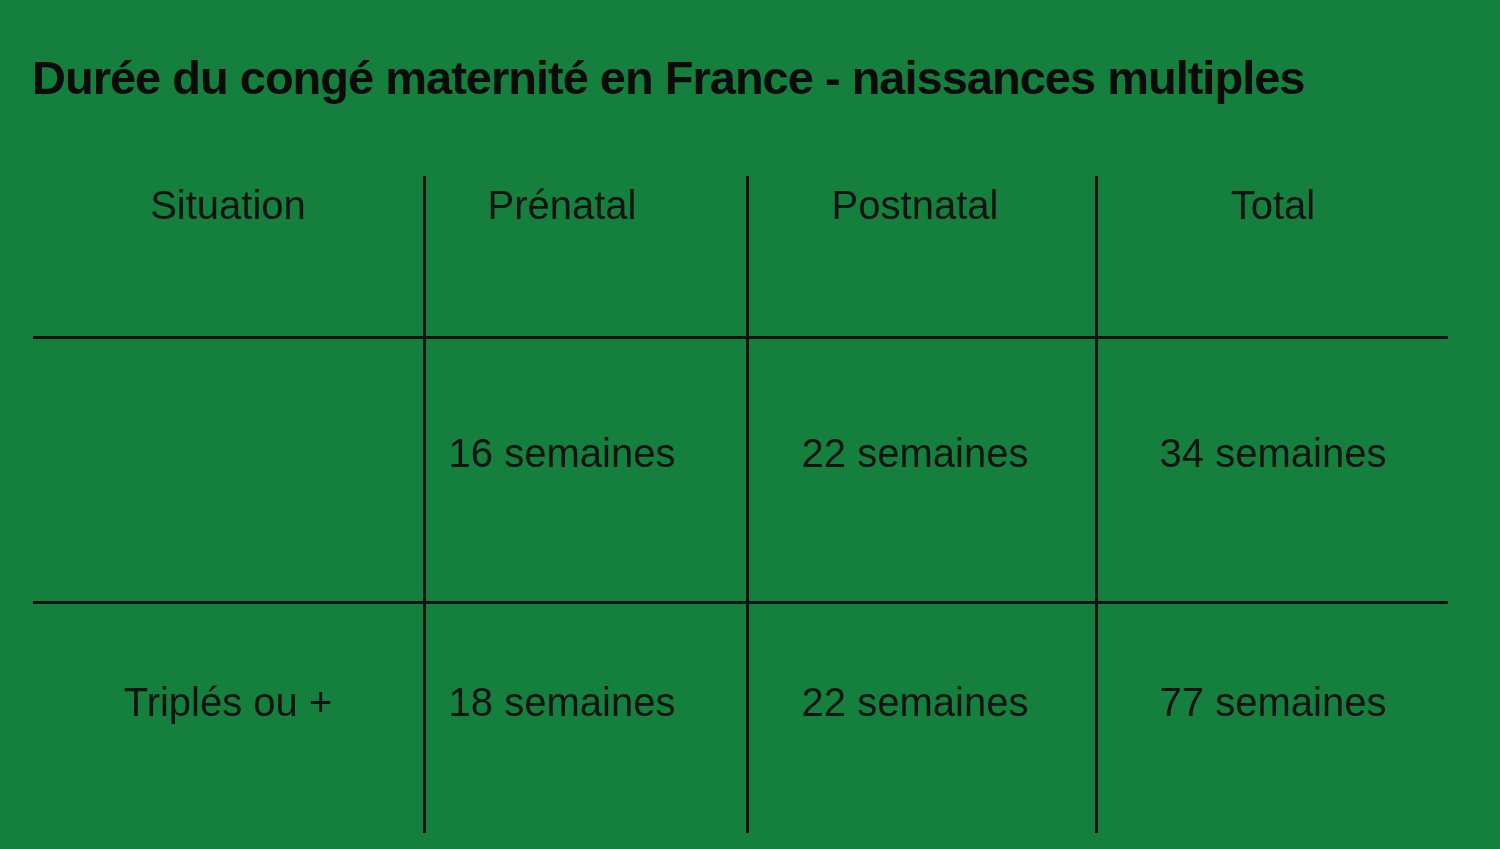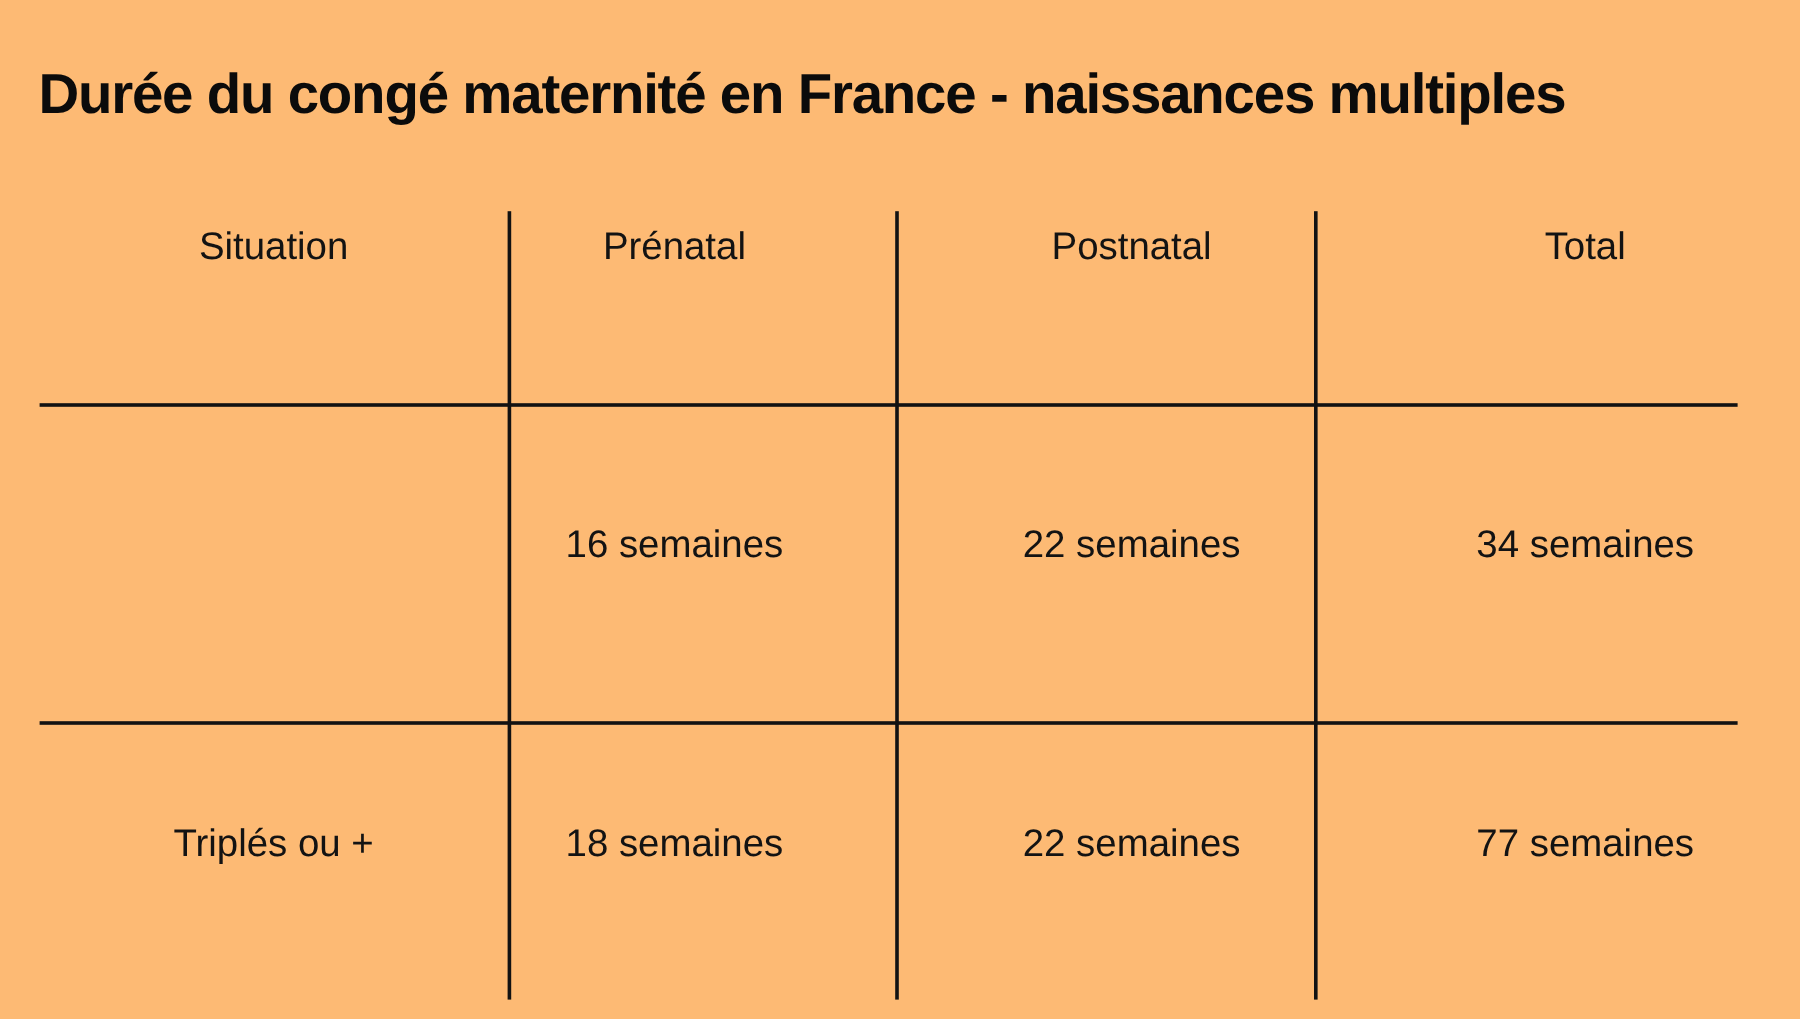--- a/index.html
+++ b/index.html
@@ -3,21 +3,21 @@
 <meta charset="utf-8">
 <style>
   html, body {
     margin: 0;
     padding: 0;
   }
   .page {
     position: relative;
     width: 1500px;
     height: 849px;
-    background: #fdba74;
+    background: #15803d;
     overflow: hidden;
     font-family: "Liberation Sans", "DejaVu Sans", sans-serif;
     color: #0e0e0e;
   }
   .title {
     position: absolute;
     left: 32px;
     top: 50px;
     margin: 0;
     width: 1440px;
@@ -49,29 +49,29 @@
     background: #121212;
   }
   .h1 { top: 336px; }
   .h2 { top: 601px; }
   .cell {
     position: absolute;
     height: 72px;
     display: flex;
     align-items: center;
     justify-content: center;
-    font-size: 32px;
+    font-size: 40px;
     font-weight: 400;
     white-space: nowrap;
     color: #131313;
   }
   .col1 { left: 33px;   width: 390px; }
   .col2 { left: 426px;  width: 272px; }
-  .col3 { left: 777px;  width: 332px; }
-  .col4 { left: 1098px; width: 350px; padding-left: 48px; }
+  .col3 { left: 749px;  width: 332px; }
+  .col4 { left: 1098px; width: 350px; }
   .rowhdr { top: 169px; }
   .row1   { top: 417px; }
   .row2   { top: 666px; }
 </style>
 </head>
 <body>
 
 <div class="page">
 
   <h1 class="title">Durée du congé maternité en France - naissances multiples</h1>

